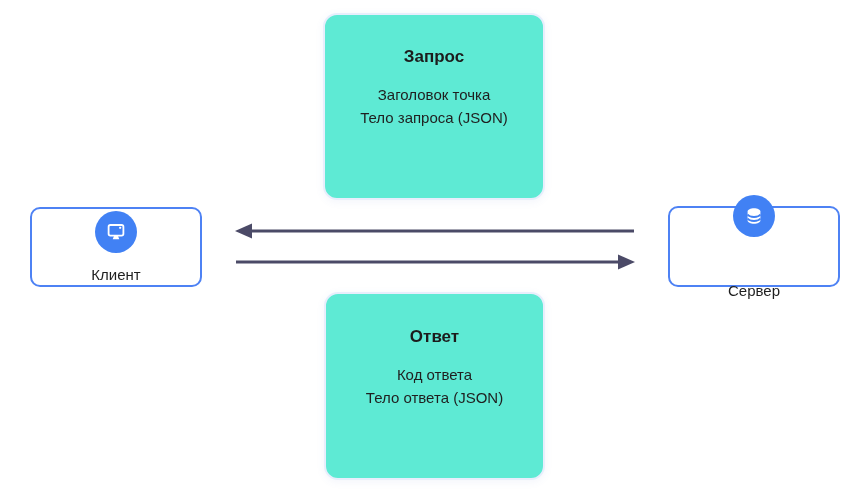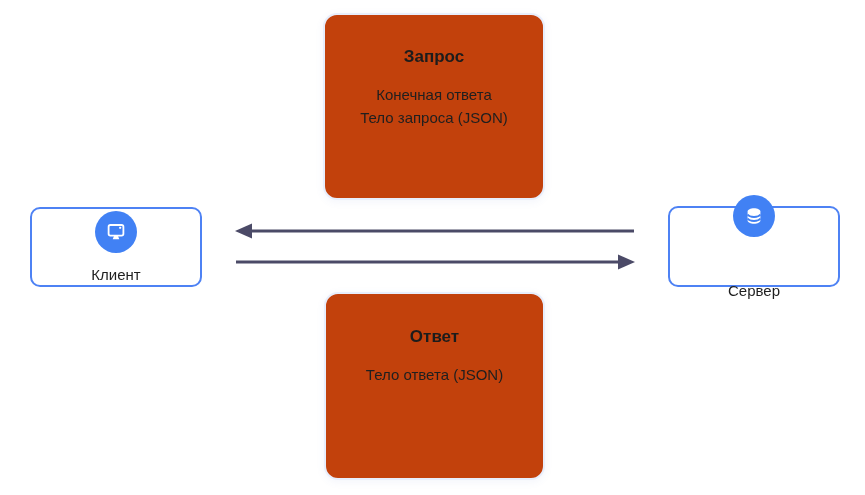--- a/index.html
+++ b/index.html
@@ -6,21 +6,21 @@
   html, body { width: 865px; height: 495px; background: #ffffff; overflow: hidden; }
   body {
     position: relative;
     font-family: "Liberation Sans", "DejaVu Sans", sans-serif;
     color: #212121;
   }
 
   
   .card {
     position: absolute;
-    background: #c2410c;
+    background: #5eead4;
     border: 2px solid #e8eefc;
     border-radius: 14px;
     box-shadow: 0 2px 8px rgba(90, 120, 200, 0.07);
     text-align: center;
   }
   .card-request  { left: 323px; top: 13px;  width: 222px; height: 187px; padding-top: 30px; }
   .card-response { left: 324px; top: 292px; width: 221px; height: 188px; padding-top: 31px; }
   .card-title {
     font-size: 17px;
     font-weight: 700;
@@ -71,26 +71,27 @@
     top: 220px;
     width: 404px;
     height: 52px;
   }
 </style>
 </head>
 <body>
 
 <div class="card card-request">
   <div class="card-title">Запрос</div>
-  <div class="card-item">Конечная ответа</div>
+  <div class="card-item">Заголовок точка</div>
   <div class="card-item">Тело запроса (JSON)</div>
 </div>
 
 <div class="card card-response">
   <div class="card-title">Ответ</div>
+  <div class="card-item">Код ответа</div>
   <div class="card-item">Тело ответа (JSON)</div>
 </div>
 
 <div class="node node-client">
   <span class="node-circle">
     <svg width="24" height="24" viewBox="0 0 24 24" fill="none">
       <rect x="4.6" y="5" width="14.8" height="10.6" rx="1.8" stroke="#ffffff" stroke-width="1.8"></rect>
       <rect x="15.2" y="6.8" width="1.9" height="1.9" rx="0.5" fill="#ffffff"></rect>
       <path d="M10.2 15.6 L13.8 15.6 L15.3 19.2 L8.7 19.2 Z" fill="#ffffff"></path>
     </svg>

